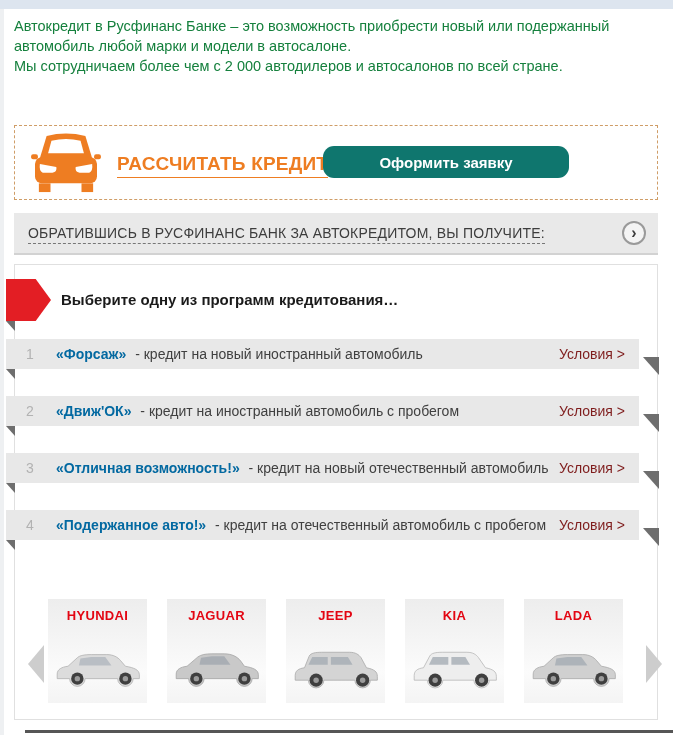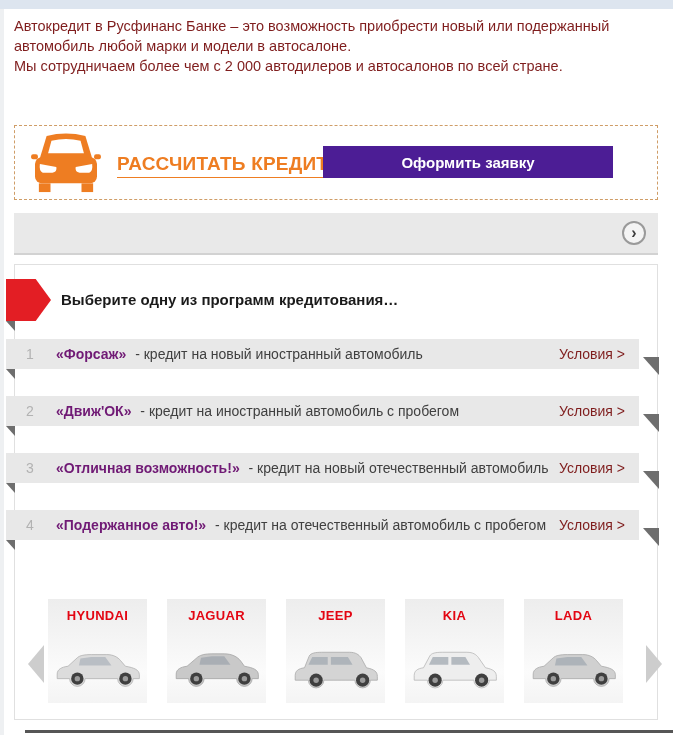--- a/index.html
+++ b/index.html
@@ -6,38 +6,38 @@
   body{
     width:673px;height:735px;position:relative;overflow:hidden;
     background:#ffffff;
     font-family:"Liberation Sans", sans-serif;
     color:#333;
   }
   .left-strip{position:absolute;left:0;top:0;width:4px;height:735px;background:#eef0f2;}
   .top-bar{position:absolute;left:0;top:0;width:673px;height:9px;background:#dde5ef;}
 
   
-  .intro{position:absolute;left:14px;top:16px;width:648px;font-size:14.5px;line-height:20px;color:#7f1d1d;}
+  .intro{position:absolute;left:14px;top:16px;width:648px;font-size:14.5px;line-height:20px;color:#15803d;}
   .intro p{margin:0;}
   .intro p.gap{margin-top:22px;}
 
   
   .calc-box{
     position:absolute;left:14px;top:125px;width:642px;height:73px;
     border:1px dashed #cf9d67;background:#fff;
   }
   .calc-car{position:absolute;left:16px;top:6px;width:70px;height:62px;}
   .calc-link{
     position:absolute;left:102px;top:27px;
     font-size:19px;font-weight:bold;color:#ee7d22;text-decoration:none;
     border-bottom:1px solid #ee7d22;padding-bottom:2px;cursor:pointer;letter-spacing:.2px;
   }
   .calc-btn{
-    position:absolute;left:308px;top:20px;width:290px;height:32px;
-    background:#4c1d95;border:none;border-radius:0;
+    position:absolute;left:308px;top:20px;width:246px;height:32px;
+    background:#0f766e;border:none;border-radius:11px;
     color:#fff;font-size:15px;font-weight:bold;cursor:pointer;
     font-family:"Liberation Sans", sans-serif;
   }
 
   
   .benefits{
     position:absolute;left:14px;top:213px;width:644px;height:42px;
     background:#e9e9e9;border-bottom:2px solid #d2d2d2;box-sizing:border-box;cursor:pointer;
   }
   .benefits-label{
@@ -66,21 +66,21 @@
   }
   .panel-heading{
     position:absolute;left:46px;top:20px;height:30px;line-height:30px;
     font-size:15px;font-weight:bold;color:#1a1a1a;text-align:right;
   }
   .prog-row{
     position:absolute;left:-9px;width:633px;height:30px;background:#e8e8e8;
     font-size:14px;line-height:30px;white-space:nowrap;padding-left:50px;box-sizing:border-box;
   }
   .prog-num{position:absolute;left:20px;top:0;color:#b2b2b2;font-size:14px;}
-  .prog-name{font-weight:bold;color:#701a75;margin-right:5px;}
+  .prog-name{font-weight:bold;color:#0369a1;margin-right:5px;}
   .prog-desc{color:#404040;}
   .prog-link{
     position:absolute;right:14px;top:0;color:#7f1d1d;
     font-size:14px;cursor:pointer;
   }
   .fold-left{
     position:absolute;left:0;top:30px;width:9px;height:10px;background:#6e6e6e;
     clip-path:polygon(0 0,100% 0,100% 100%);
   }
   .fold-right{
@@ -133,20 +133,21 @@
       <path d="M63 33 L46 36 Q45 41 50 42 L60 42 Q64 40 63 33 Z" fill="#ffffff"></path>
       <rect x="8" y="53" width="12" height="9" fill="#ee7d22"></rect>
       <rect x="52" y="53" width="12" height="9" fill="#ee7d22"></rect>
     </svg>
   </span>
   <a class="calc-link">РАССЧИТАТЬ КРЕДИТ</a>
   <button class="calc-btn">Оформить заявку</button>
 </div>
 
 <div class="benefits">
+  <span class="benefits-label">ОБРАТИВШИСЬ В РУСФИНАНС БАНК ЗА АВТОКРЕДИТОМ, ВЫ ПОЛУЧИТЕ:</span>
   <span class="benefits-circle">›</span>
 </div>
 
 <div class="panel">
   <div class="red-arrow"></div>
   <div class="red-arrow-fold"></div>
   <div class="panel-heading">Выберите одну из программ кредитования…</div>
 
   <div class="prog-row" style="top:74px">
     <span class="prog-num">1</span>

